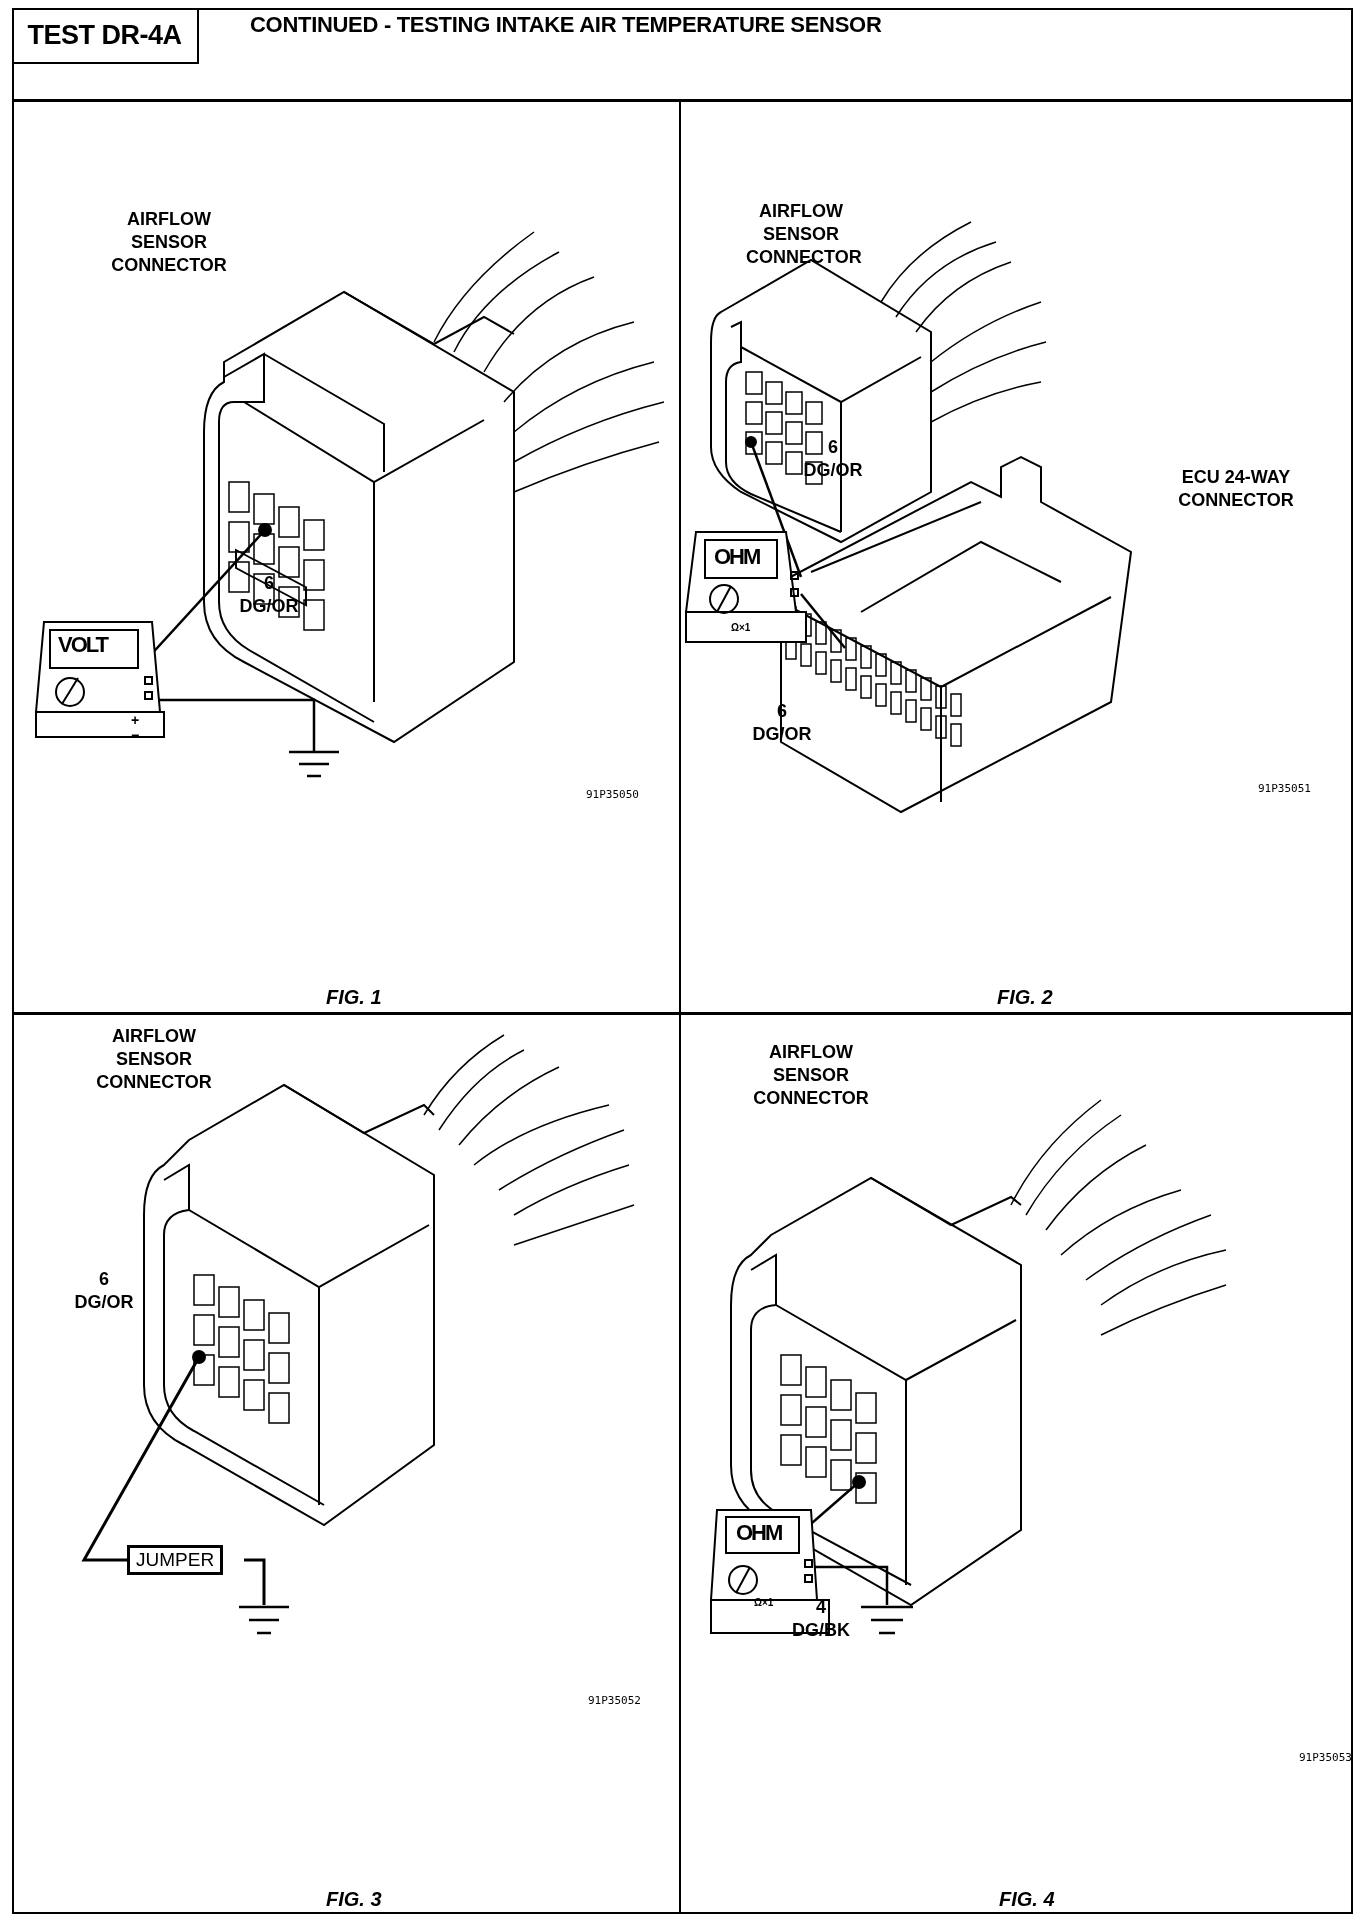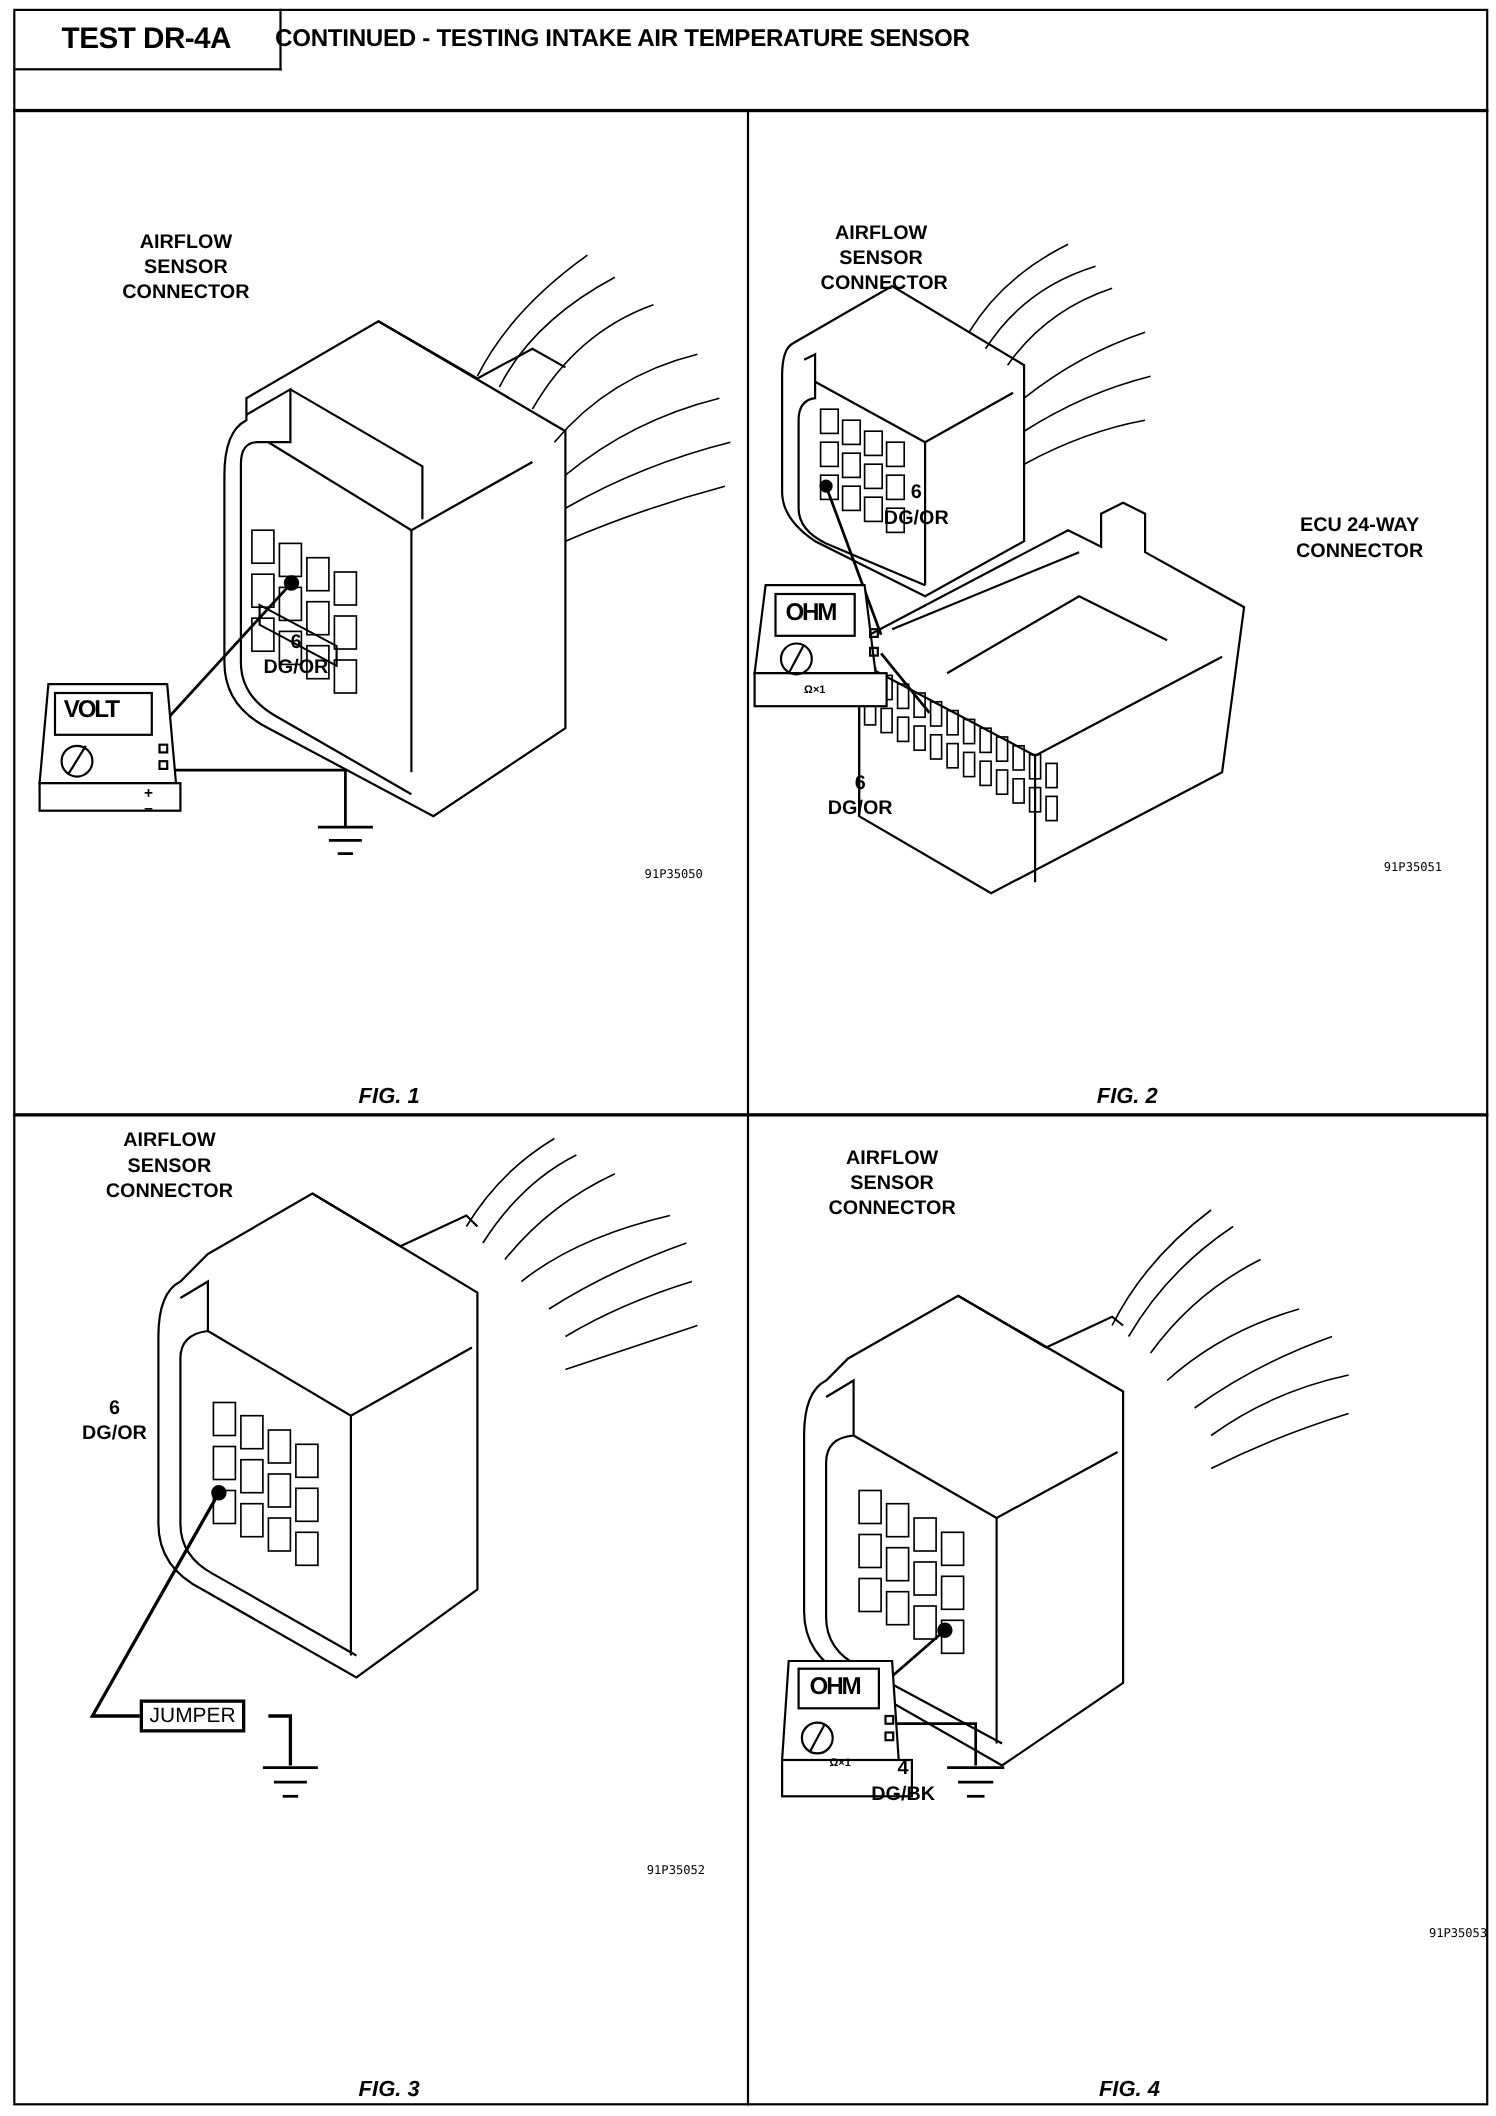--- a/index.html
+++ b/index.html
@@ -1,20 +1,20 @@
 <!DOCTYPE html>
 <html><head>
 <meta charset="utf-8">
 <style>
   html, body { margin:0; padding:0; background:#fff; }
   body { width:1360px; height:1924px; position:relative; font-family:"Liberation Sans", sans-serif; color:#000; overflow:hidden; }
   .frame { position:absolute; left:12px; top:8px; width:1341px; height:1906px; border:2px solid #000; box-sizing:border-box; }
-  .titlebox { position:absolute; left:12px; top:8px; width:244px; height:56px; border-right:2px solid #000; border-bottom:2px solid #000; box-sizing:border-box; display:flex; align-items:center; justify-content:center; }
+  .titlebox { position:absolute; left:12px; top:8px; width:187px; height:56px; border-right:2px solid #000; border-bottom:2px solid #000; box-sizing:border-box; display:flex; align-items:center; justify-content:center; }
   .titlebox span { font-weight:bold; font-size:27px; letter-spacing:-0.5px; }
-  .subtitle { position:absolute; left:250px; top:22px; font-weight:bold; font-size:22px; letter-spacing:-0.3px; }
+  .subtitle { position:absolute; left:250px; top:12px; font-weight:bold; font-size:22px; letter-spacing:-0.3px; }
   .hline { position:absolute; background:#000; }
   .panel { position:absolute;border-radius:25px; }
   .panel svg { position:absolute; left:0; top:0; }
   .lbl { position:absolute; font-weight:bold; font-size:18px; text-align:center; line-height:23px; }
   .code { position:absolute; font-size:11px; font-family:"DejaVu Sans Mono", monospace; }
   .fig { position:absolute; font-weight:bold; font-style:italic; font-size:20px;margin-left:16px; }
   .meterlbl { position:absolute; font-weight:bold; font-size:22px; font-family:"Liberation Sans Narrow","Liberation Sans", sans-serif; letter-spacing:-2px; }
   .jumper { position:absolute; border:3px solid #000; font-weight:normal; font-size:19px; padding:1px 6px; background:#fff; }
   .small { position:absolute; font-size:10px; font-weight:bold;margin-top:40px; }
 </style>

